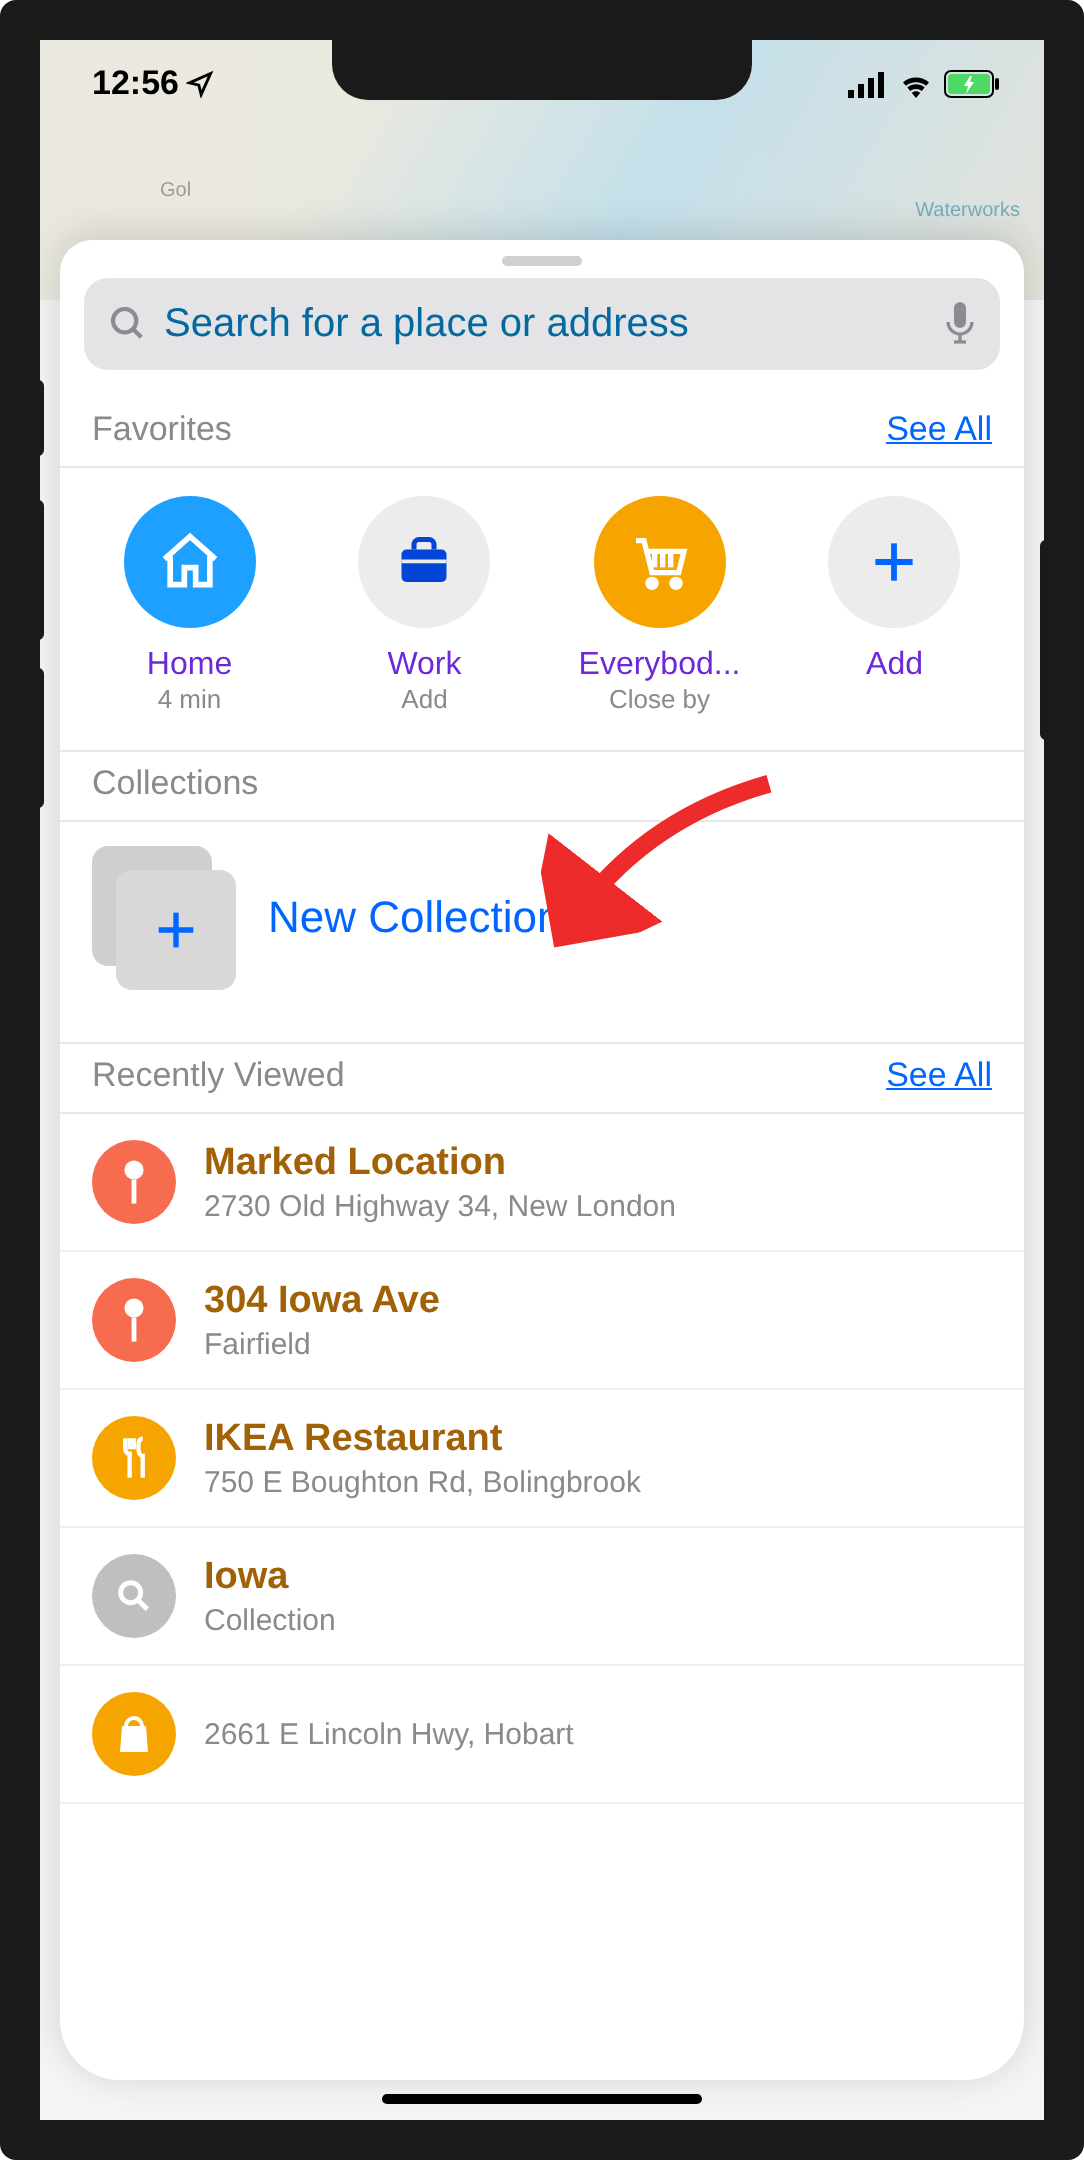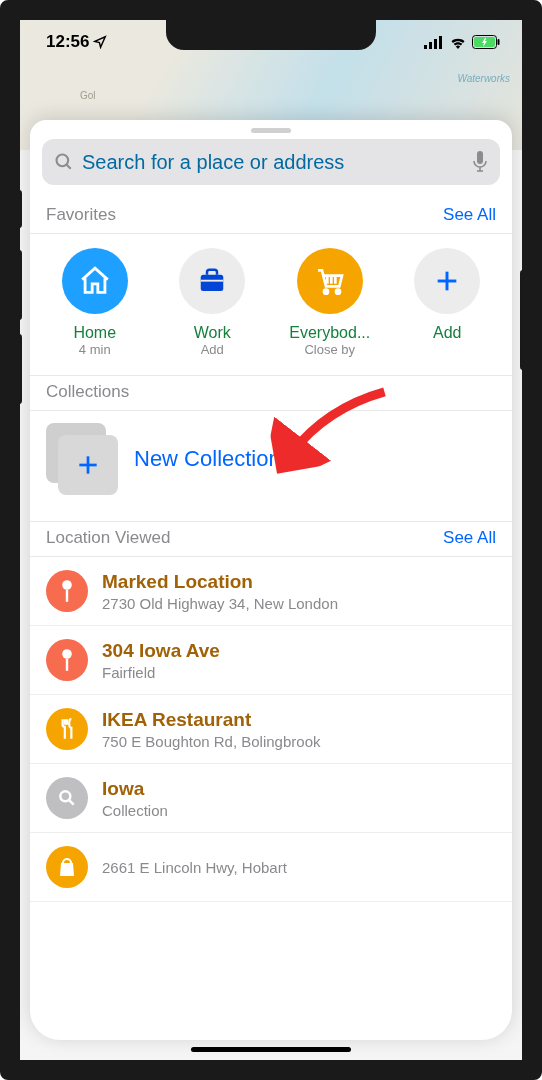--- a/index.html
+++ b/index.html
@@ -83,32 +83,32 @@
     padding:0 12px;
     gap:8px;
   }
   .search-placeholder { color:#0369a1; font-size:20px; flex:1; }
   .section-header {
     display:flex; justify-content:space-between; align-items:center;
     padding: 6px 16px 8px 16px;
     border-bottom:1px solid #e8e8ea;
   }
   .section-title { color:#8a8a8e; font-size:17px; }
-  .see-all { color:#0066ff; font-size:17px; }
+  .see-all { color:#0066ff; font-size:17px; text-decoration:underline; }
   .favorites-row {
     display:flex; justify-content:space-around; padding:14px 6px 18px 6px;
     border-bottom:1px solid #e8e8ea;
   }
   .fav-item { display:flex; flex-direction:column; align-items:center; width:110px; }
   .fav-circle {
     width:66px; height:66px; border-radius:50%;
     display:flex; align-items:center; justify-content:center;
     margin-bottom:10px;
   }
-  .fav-label { font-size:16px; color:#15803d; white-space:nowrap; max-width:96px; overflow:hidden; text-overflow:ellipsis; }
+  .fav-label { font-size:16px; color:#6d28d9; white-space:nowrap; max-width:96px; overflow:hidden; text-overflow:ellipsis; }
   .fav-sub { font-size:13px; color:#8a8a8e; }
   .collections-body { padding:12px 16px 26px 16px; border-bottom:1px solid #e8e8ea; display:flex; align-items:center; gap:16px; position:relative;}
   .stack-icon { position:relative; width:72px; height:72px; }
   .stack-back { position:absolute; top:0; left:0; width:60px; height:60px; background:#cfcfcf; border-radius:8px;}
   .stack-front { position:absolute; top:12px; left:12px; width:60px; height:60px; background:#d8d8d8; border-radius:8px; display:flex; align-items:center; justify-content:center;}
   .new-collection { color:#0066ff; font-size:22px; }
   .arrow {
     position:absolute; top:-18px; left:240px; transform:rotate(-10deg); z-index:70;
   }
   .list-item {
@@ -160,21 +160,21 @@
           <rect x="0.5" y="0.5" width="24" height="13" rx="3" stroke="#000" fill="none"></rect>
           <rect x="2" y="2" width="21" height="10" rx="2" fill="#4cd964"></rect>
           <rect x="25.5" y="4" width="2" height="6" rx="1" fill="#000"></rect>
           <path d="M13 3l-3 5h2l-1 4 4-6h-2l1-3z" fill="#fff"></path>
         </svg>
     </div>
   </div>
 
   <div class="map-bg">
     <span class="map-label" style="top:70px;left:60px">Gol</span>
-    <span class="map-label" style="top:53px;right:12px;color:#5a9bb0;font-style:italic">Waterworks</span>
+    <span class="map-label" style="top:80px;right:12px;color:#5a9bb0;">Waterworks</span>
   </div>
 
   <div class="sheet">
     <div class="grabber"></div>
 
     <div class="search-bar">
       <svg width="20" height="20" viewBox="0 0 24 24" fill="none" stroke="#8c8c90" stroke-width="2.5">
           <circle cx="10" cy="10" r="7"></circle>
           <line x1="20" y1="20" x2="15" y2="15"></line>
         </svg>
@@ -257,21 +257,21 @@
           <svg width="26" height="26" viewBox="0 0 24 24" stroke="#0066ff" stroke-width="2.5">
               <line x1="12" y1="4" x2="12" y2="20"></line>
               <line x1="4" y1="12" x2="20" y2="12"></line>
             </svg>
         </div>
       </div>
       <span class="new-collection">New Collection…</span>
     </div>
 
     <div class="section-header">
-      <span class="section-title">Location Viewed</span>
+      <span class="section-title">Recently Viewed</span>
       <span class="see-all">See All</span>
     </div>
 
     <div class="list-item">
       <div class="list-icon" style="background:#f76b4f">
         <svg width="18" height="24" viewBox="0 0 12 20" fill="#fff">
             <circle cx="6" cy="5" r="4"></circle>
             <line x1="6" y1="9" x2="6" y2="19" stroke="#fff" stroke-width="2"></line>
           </svg>
       </div>

